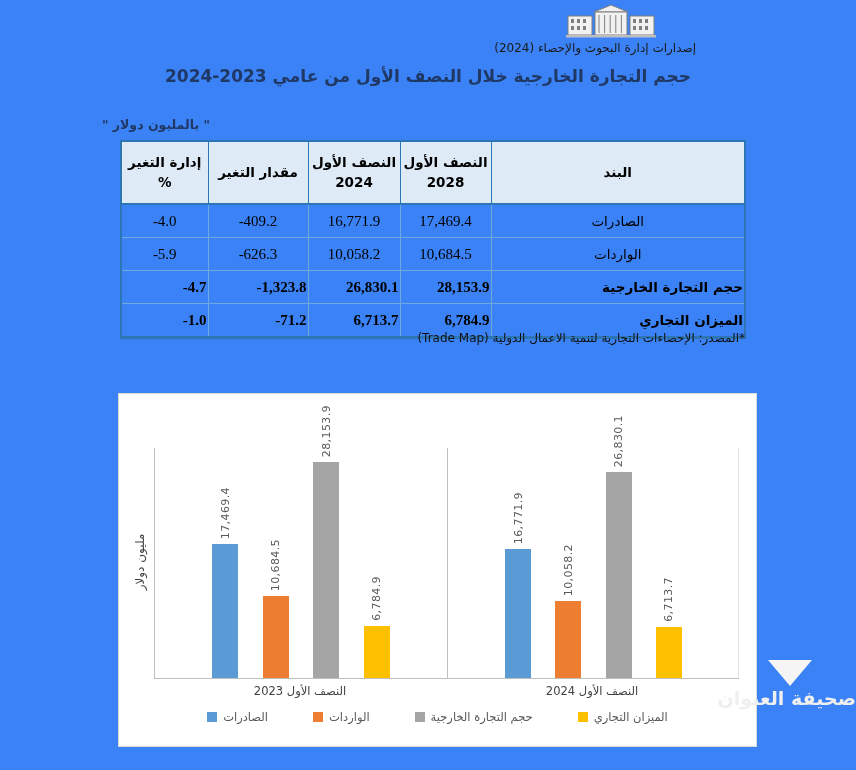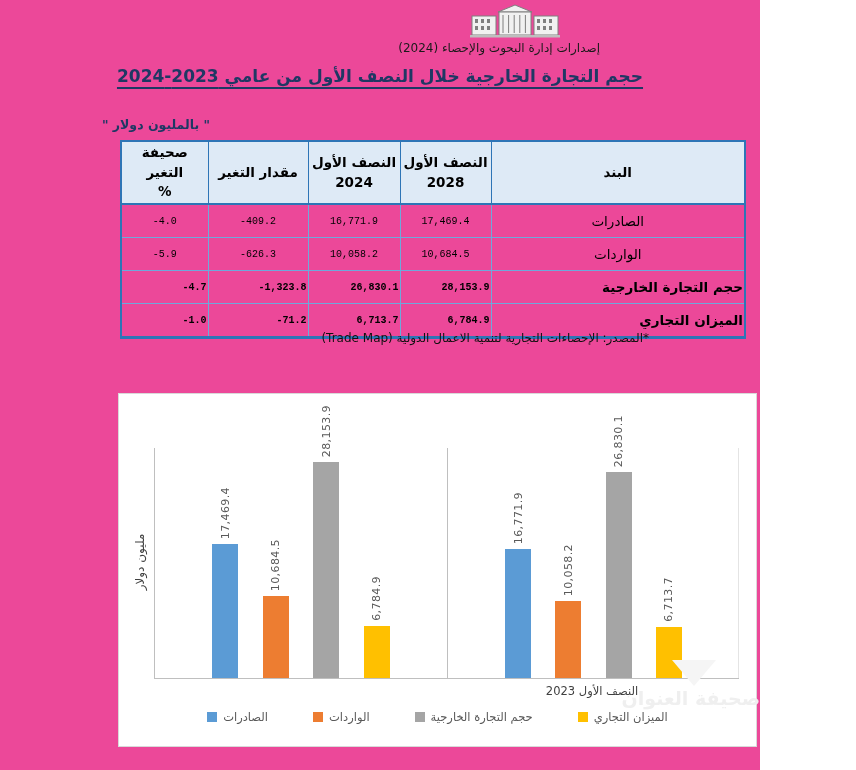--- a/index.html
+++ b/index.html
@@ -1,39 +1,39 @@
 <!DOCTYPE html>
 <html><head>
 <meta charset="utf-8">
 <style>
   html,body { margin:0; padding:0; background:#fff; }
-  .page { position:relative; width:760px; height:770px; background:#ec4899; overflow:hidden;
+  .page { position:relative; width:856px; height:770px; background:#3b82f6; overflow:hidden;
           font-family:"DejaVu Sans", sans-serif; }
 
   
   .hdr { position:absolute; top:3px; right:160px; width:170px; text-align:center; }
   .hdr svg { display:block; margin:0 auto; }
   .hdr-caption { font-size:12px; color:#1a1a1a; direction:rtl; white-space:nowrap; margin-top:2px; }
 
   
   .title { position:absolute; top:66px; left:0; width:100%; text-align:center; direction:rtl; }
   .title span { color:#1F3864; font-weight:bold; font-size:17px;
-                text-decoration:underline; text-underline-offset:5px; text-decoration-thickness:1.5px; }
+                text-underline-offset:5px; text-decoration-thickness:1.5px; }
 
   
   .unit-note { position:absolute; top:117px; left:102px; direction:rtl; color:#1F3864;
                font-size:12.5px; font-weight:bold; }
 
   
   .data-table { position:absolute; top:140px; left:120px; width:625px; border-collapse:collapse;
                 direction:rtl; table-layout:fixed; border:2.5px solid #2E75B6; }
   .data-table th { background:#DEEAF6; color:#000; font-weight:bold; font-size:13.5px;
                    height:59px; border:1px solid #2E75B6; line-height:1.45; text-align:center; }
   .data-table td { height:30px; text-align:center; border:1px solid #6FA8DC;
-                   font-family:Liberation Mono, monospace; font-size:10px; color:#000; }
+                   font-family:Liberation Serif, serif; font-size:15px; color:#000; }
   .data-table thead tr { border-bottom:2px solid #2E75B6; }
   .data-table tbody tr:last-child { border-bottom:3px solid #2E75B6; }
   .data-table td.item-cell { font-family:"DejaVu Sans", sans-serif; font-size:13.5px; }
   .data-table td.num { direction:ltr; }
   .data-table tr.emph td { font-weight:bold;text-align:right; }
 
   
   .src-note { position:absolute; top:331px; right:111px; direction:rtl; font-size:12px; color:#111;margin-left:41px; }
 
   
@@ -124,21 +124,21 @@
         <th>
           <span>النصف الأول</span><br>
           <span>2028</span>
         </th>
         <th>
           <span>النصف الأول</span><br>
           <span>2024</span>
         </th>
         <th>مقدار التغير</th>
         <th>
-          <span>صحيفة التغير</span><br>
+          <span>إدارة التغير</span><br>
           <span>%</span>
         </th>
       </tr>
     </thead>
     <tbody>
       <tr>
         <td class="item-cell">الصادرات</td>
         <td class="num">17,469.4</td>
         <td class="num">16,771.9</td>
         <td class="num">-409.2</td>
@@ -205,20 +205,21 @@
             <div class="bar" style="background: rgb(165, 165, 165); height: 206px;"></div>
           </div>
           <div class="slot">
             <div class="bar-label">6,713.7</div>
             <div class="bar" style="background: rgb(255, 192, 0); height: 51px;"></div>
           </div>
         </div>
     </div>
     <div class="cats">
       <div class="cat">النصف الأول 2023</div>
+      <div class="cat">النصف الأول 2024</div>
     </div>
     <div class="legend">
         <div class="legend-item">
           <div class="legend-swatch" style="background: rgb(91, 155, 213);"></div>
           <div class="legend-label">الصادرات</div>
         </div>
         <div class="legend-item">
           <div class="legend-swatch" style="background: rgb(237, 125, 49);"></div>
           <div class="legend-label">الواردات</div>
         </div>

